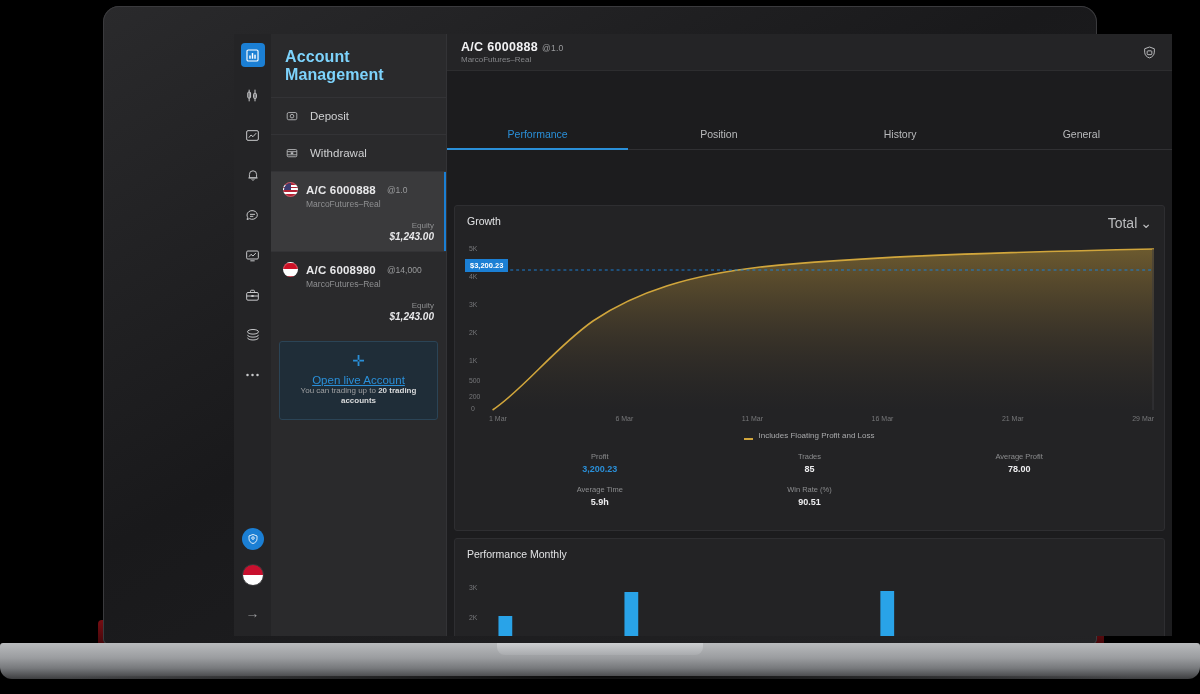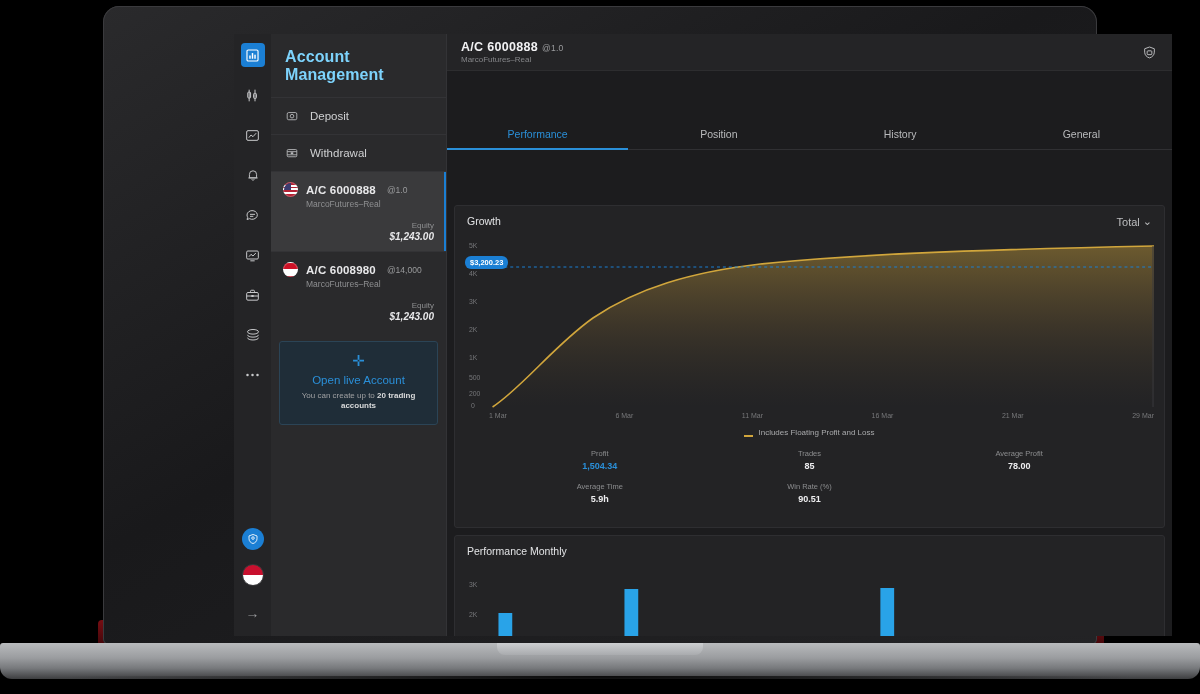--- a/index.html
+++ b/index.html
@@ -101,21 +101,21 @@
   .acct-broker{font-size:8.5px;color:#8e8f91;margin:2px 0 0 23px;}
   .acct-eq{text-align:right;margin-top:12px;}
   .acct-eq-lbl{font-size:8px;color:#8e8f91;}
   .acct-eq-val{font-size:10px;color:#e8e8ea;font-weight:bold;margin-top:1px;font-style:italic;}
 
   .open-live{
     margin:10px 8px 0 8px;background:#1f2d38;border:1px solid #2b4456;border-radius:3px;
     padding:11px 8px 12px 8px;text-align:center;cursor:pointer;
   }
   .ol-plus{color:#2a8fd8;font-size:15px;line-height:1;margin-bottom:6px;}
-  .ol-title{color:#2a8fd8;font-size:11.5px;margin-bottom:5px;}
+  .ol-title{color:#2a8fd8;font-size:11.5px;text-decoration:underline;}
   .ol-sub{color:#9fa0a2;font-size:8px;line-height:1.3;}
   .ol-sub b{color:#d9dadb;}
 
   
   .main{flex:1;display:flex;flex-direction:column;background:#1c1c1e;min-width:0;gap:48px;}
   .topbar{
     height:37px;flex:0 0 37px;background:#242426;display:flex;align-items:center;
     justify-content:space-between;padding:0 14px;border-bottom:1px solid #2d2d2f;
   }
   .tb-title{font-size:12.5px;color:#f2f2f4;font-weight:bold;letter-spacing:.3px;}
@@ -129,28 +129,28 @@
     color:#b9babc;cursor:pointer;position:relative;
   }
   .tab.active{color:#2a8fd8;}
   .tab.active::after{content:"";position:absolute;left:0;right:0;bottom:-1px;height:2px;background:#2a8fd8;}
 
   .content{flex:1;padding:7px 7px 0 7px;overflow:hidden;}
 
   .card{background:#232325;border:1px solid #2e2e31;border-radius:3px;}
   .card-head{display:flex;align-items:flex-start;justify-content:space-between;padding:9px 12px 4px 12px;}
   .card-title{font-size:10.5px;color:#e2e3e5;}
-  .dropdown{font-size:11px;color:#bcbdbf;cursor:pointer;display:flex;align-items:center;gap:3px;}
+  .dropdown{font-size:14px;color:#bcbdbf;cursor:pointer;display:flex;align-items:center;gap:3px;}
 
   
   .growth-wrap{position:relative;height:175px;margin:4px 10px 0 10px;}
   .gchart{position:absolute;left:0;top:0;width:100%;height:100%;}
   .badge{
     position:absolute;left:0px;top:20px;background:#1b7fd4;color:#fff;font-size:7.5px;
-    padding:2px 5px;border-radius:6px;white-space:nowrap;z-index:3;font-weight:bold;
+    padding:2px 5px;border-radius:0;white-space:nowrap;z-index:3;font-weight:bold;
   }
   .xaxis{display:flex;justify-content:space-between;margin:1px 10px 0 34px;}
   .xtick{font-size:7px;color:#77787a;}
   .legend{display:flex;align-items:flex-end;justify-content:center;gap:5px;margin-top:9px;}
   .legend-dash{width:9px;height:2px;background:#d1a63c;}
   .legend-txt{font-size:8px;color:#a9aaac;}
 
   .stats{display:flex;flex-wrap:wrap;margin:12px 40px 12px 40px;}
   .stat{width:33.333%;text-align:center;margin-bottom:11px;}
   .stat-lbl{font-size:7.5px;color:#8c8d8f;margin-bottom:3px;}
@@ -303,21 +303,21 @@
             <div class="acct-eq">
               <div class="acct-eq-lbl">Equity</div>
               <div class="acct-eq-val">$1,243.00</div>
             </div>
           </div>
 
           <div class="open-live">
             <div class="ol-plus">✛</div>
             <div class="ol-title">Open live Account</div>
             <div class="ol-sub">
-              <span>You can create up to </span><b>20 trading accounts</b>
+              <span>You can trading up to </span><b>20 trading accounts</b>
             </div>
           </div>
         </div>
 
         <div class="main">
 
           <div class="topbar">
             <div>
               <div class="tb-title">
                 <span>A/C 6000888</span><span class="lev">@1.0</span>
@@ -390,21 +390,21 @@
               </div>
 
               <div class="legend">
                 <span class="legend-dash"></span>
                 <span class="legend-txt">Includes Floating Profit and Loss</span>
               </div>
 
               <div class="stats">
                 <div class="stat">
                   <div class="stat-lbl">Profit</div>
-                  <div class="stat-val accent">1,504.34</div>
+                  <div class="stat-val accent">3,200.23</div>
                 </div>
                 <div class="stat">
                   <div class="stat-lbl">Trades</div>
                   <div class="stat-val">85</div>
                 </div>
                 <div class="stat">
                   <div class="stat-lbl">Average Profit</div>
                   <div class="stat-val">78.00</div>
                 </div>
                 <div class="stat">

